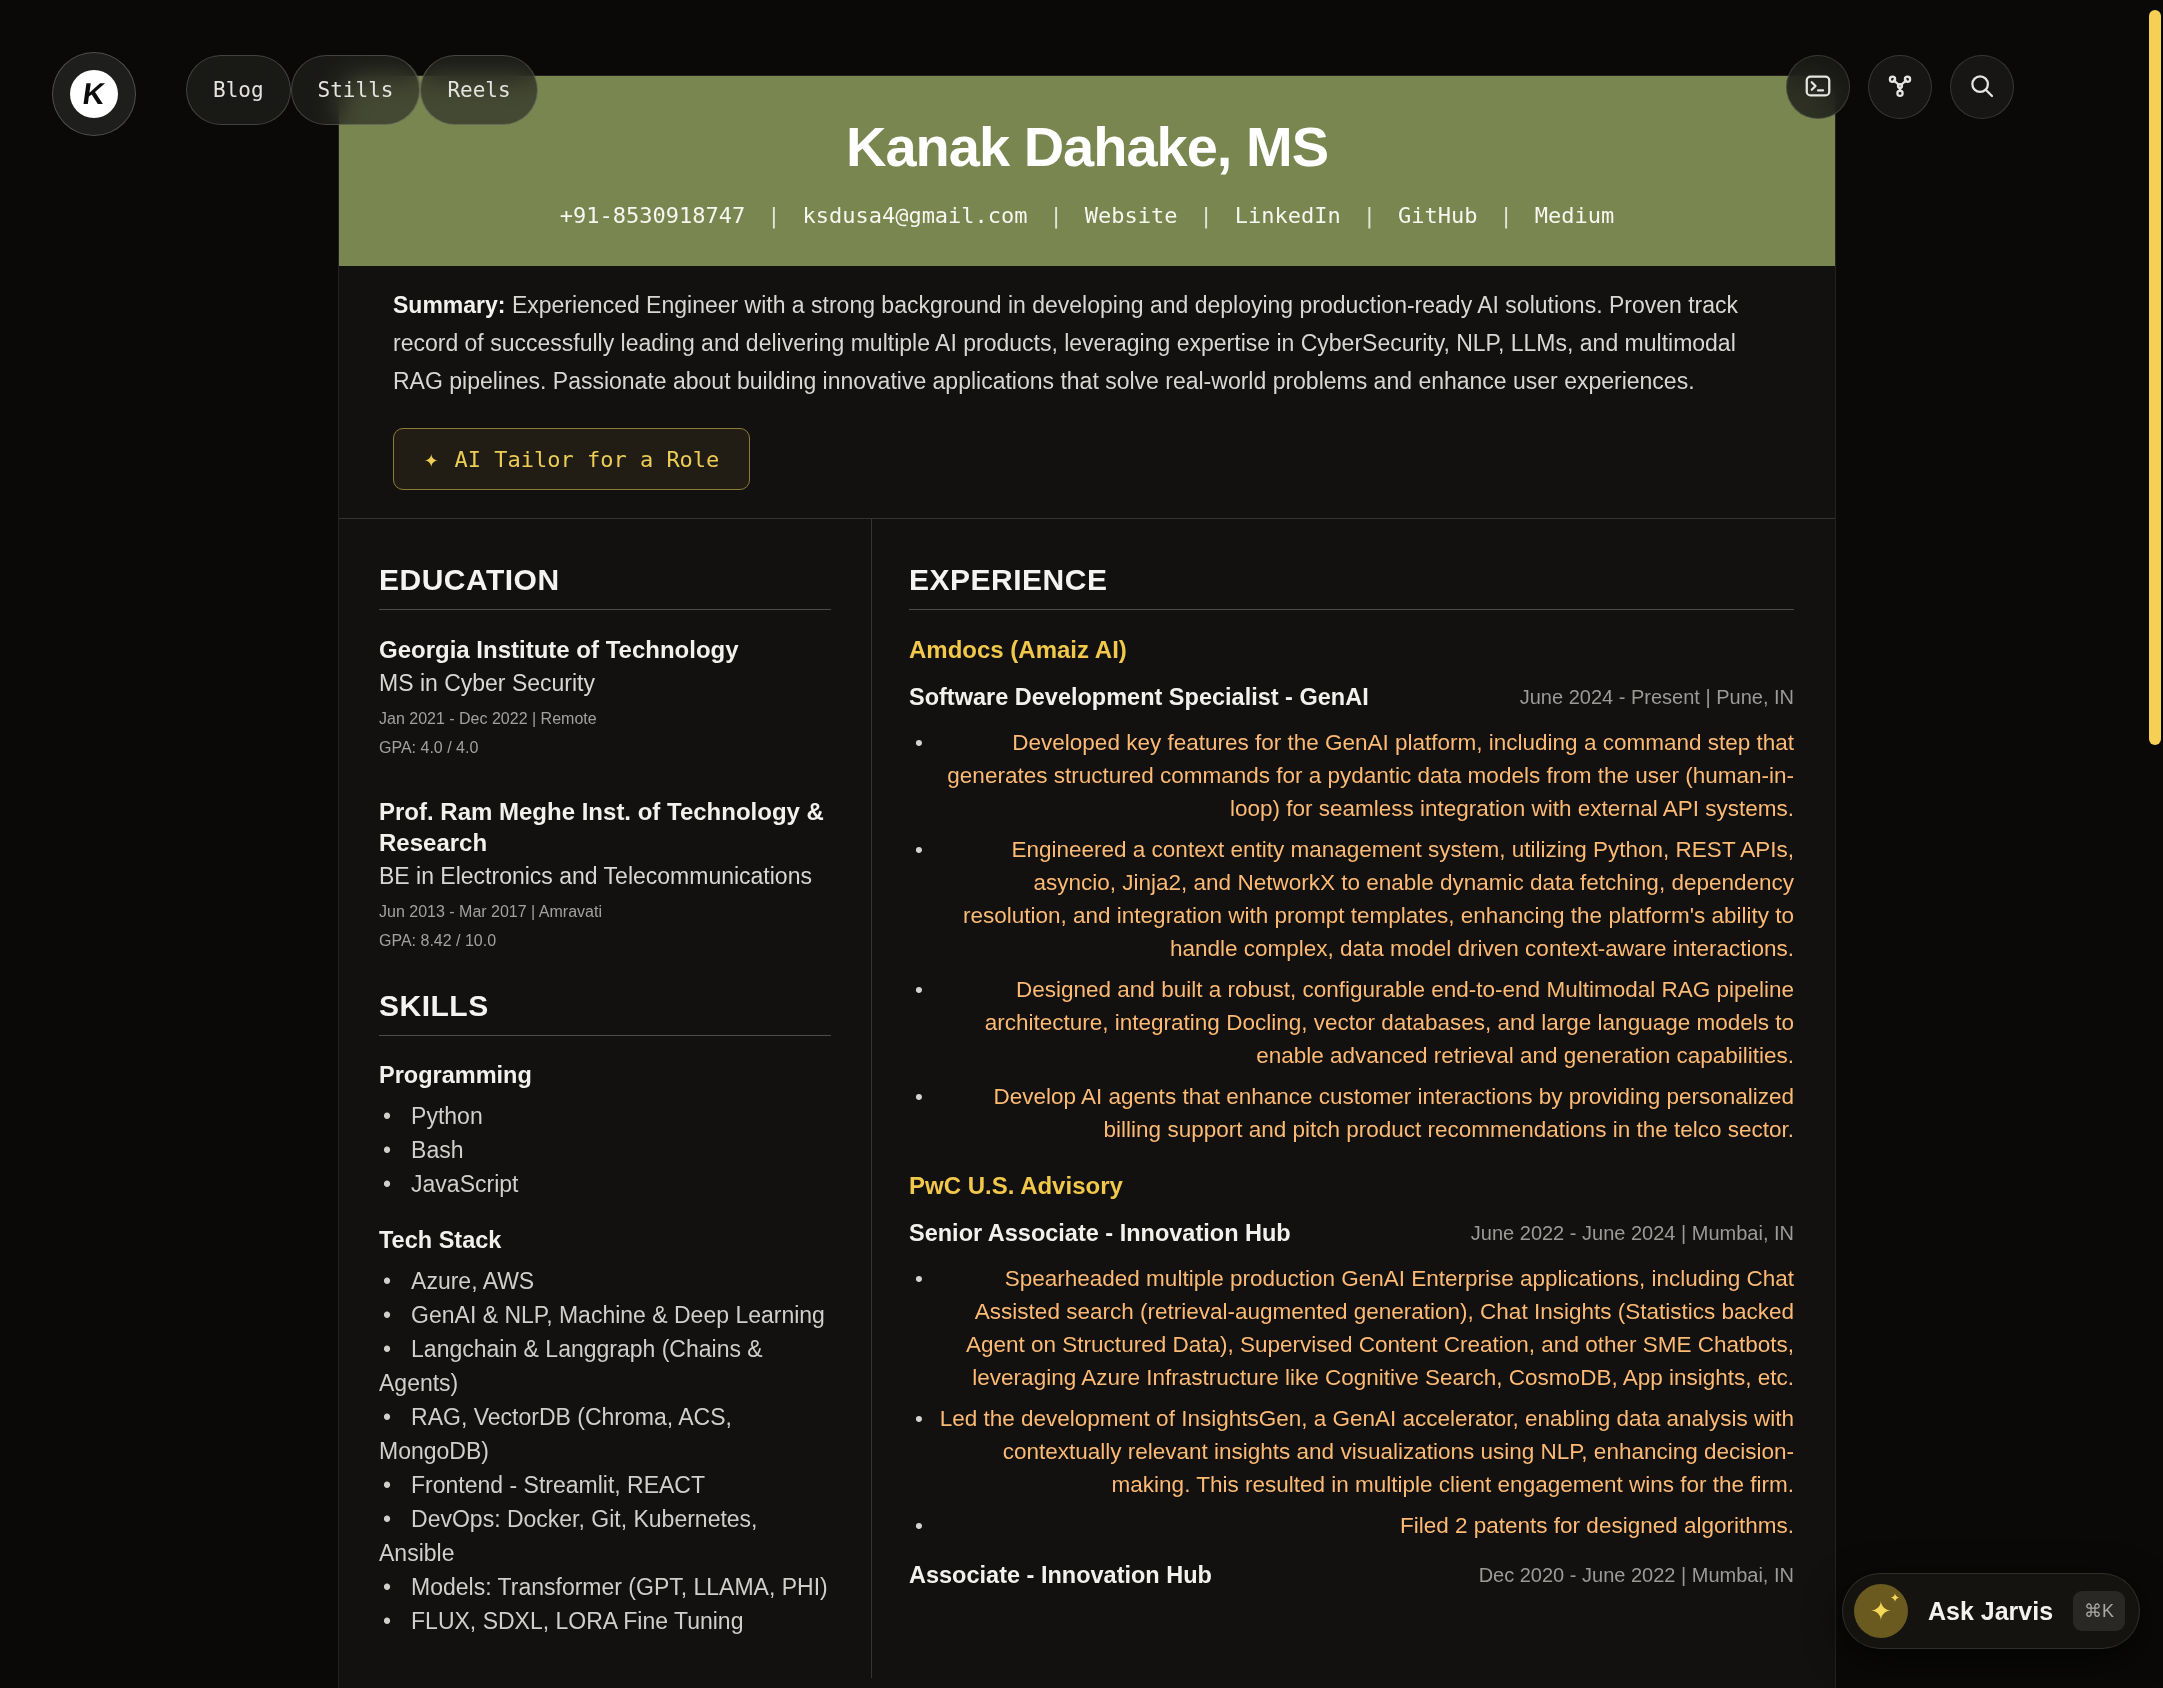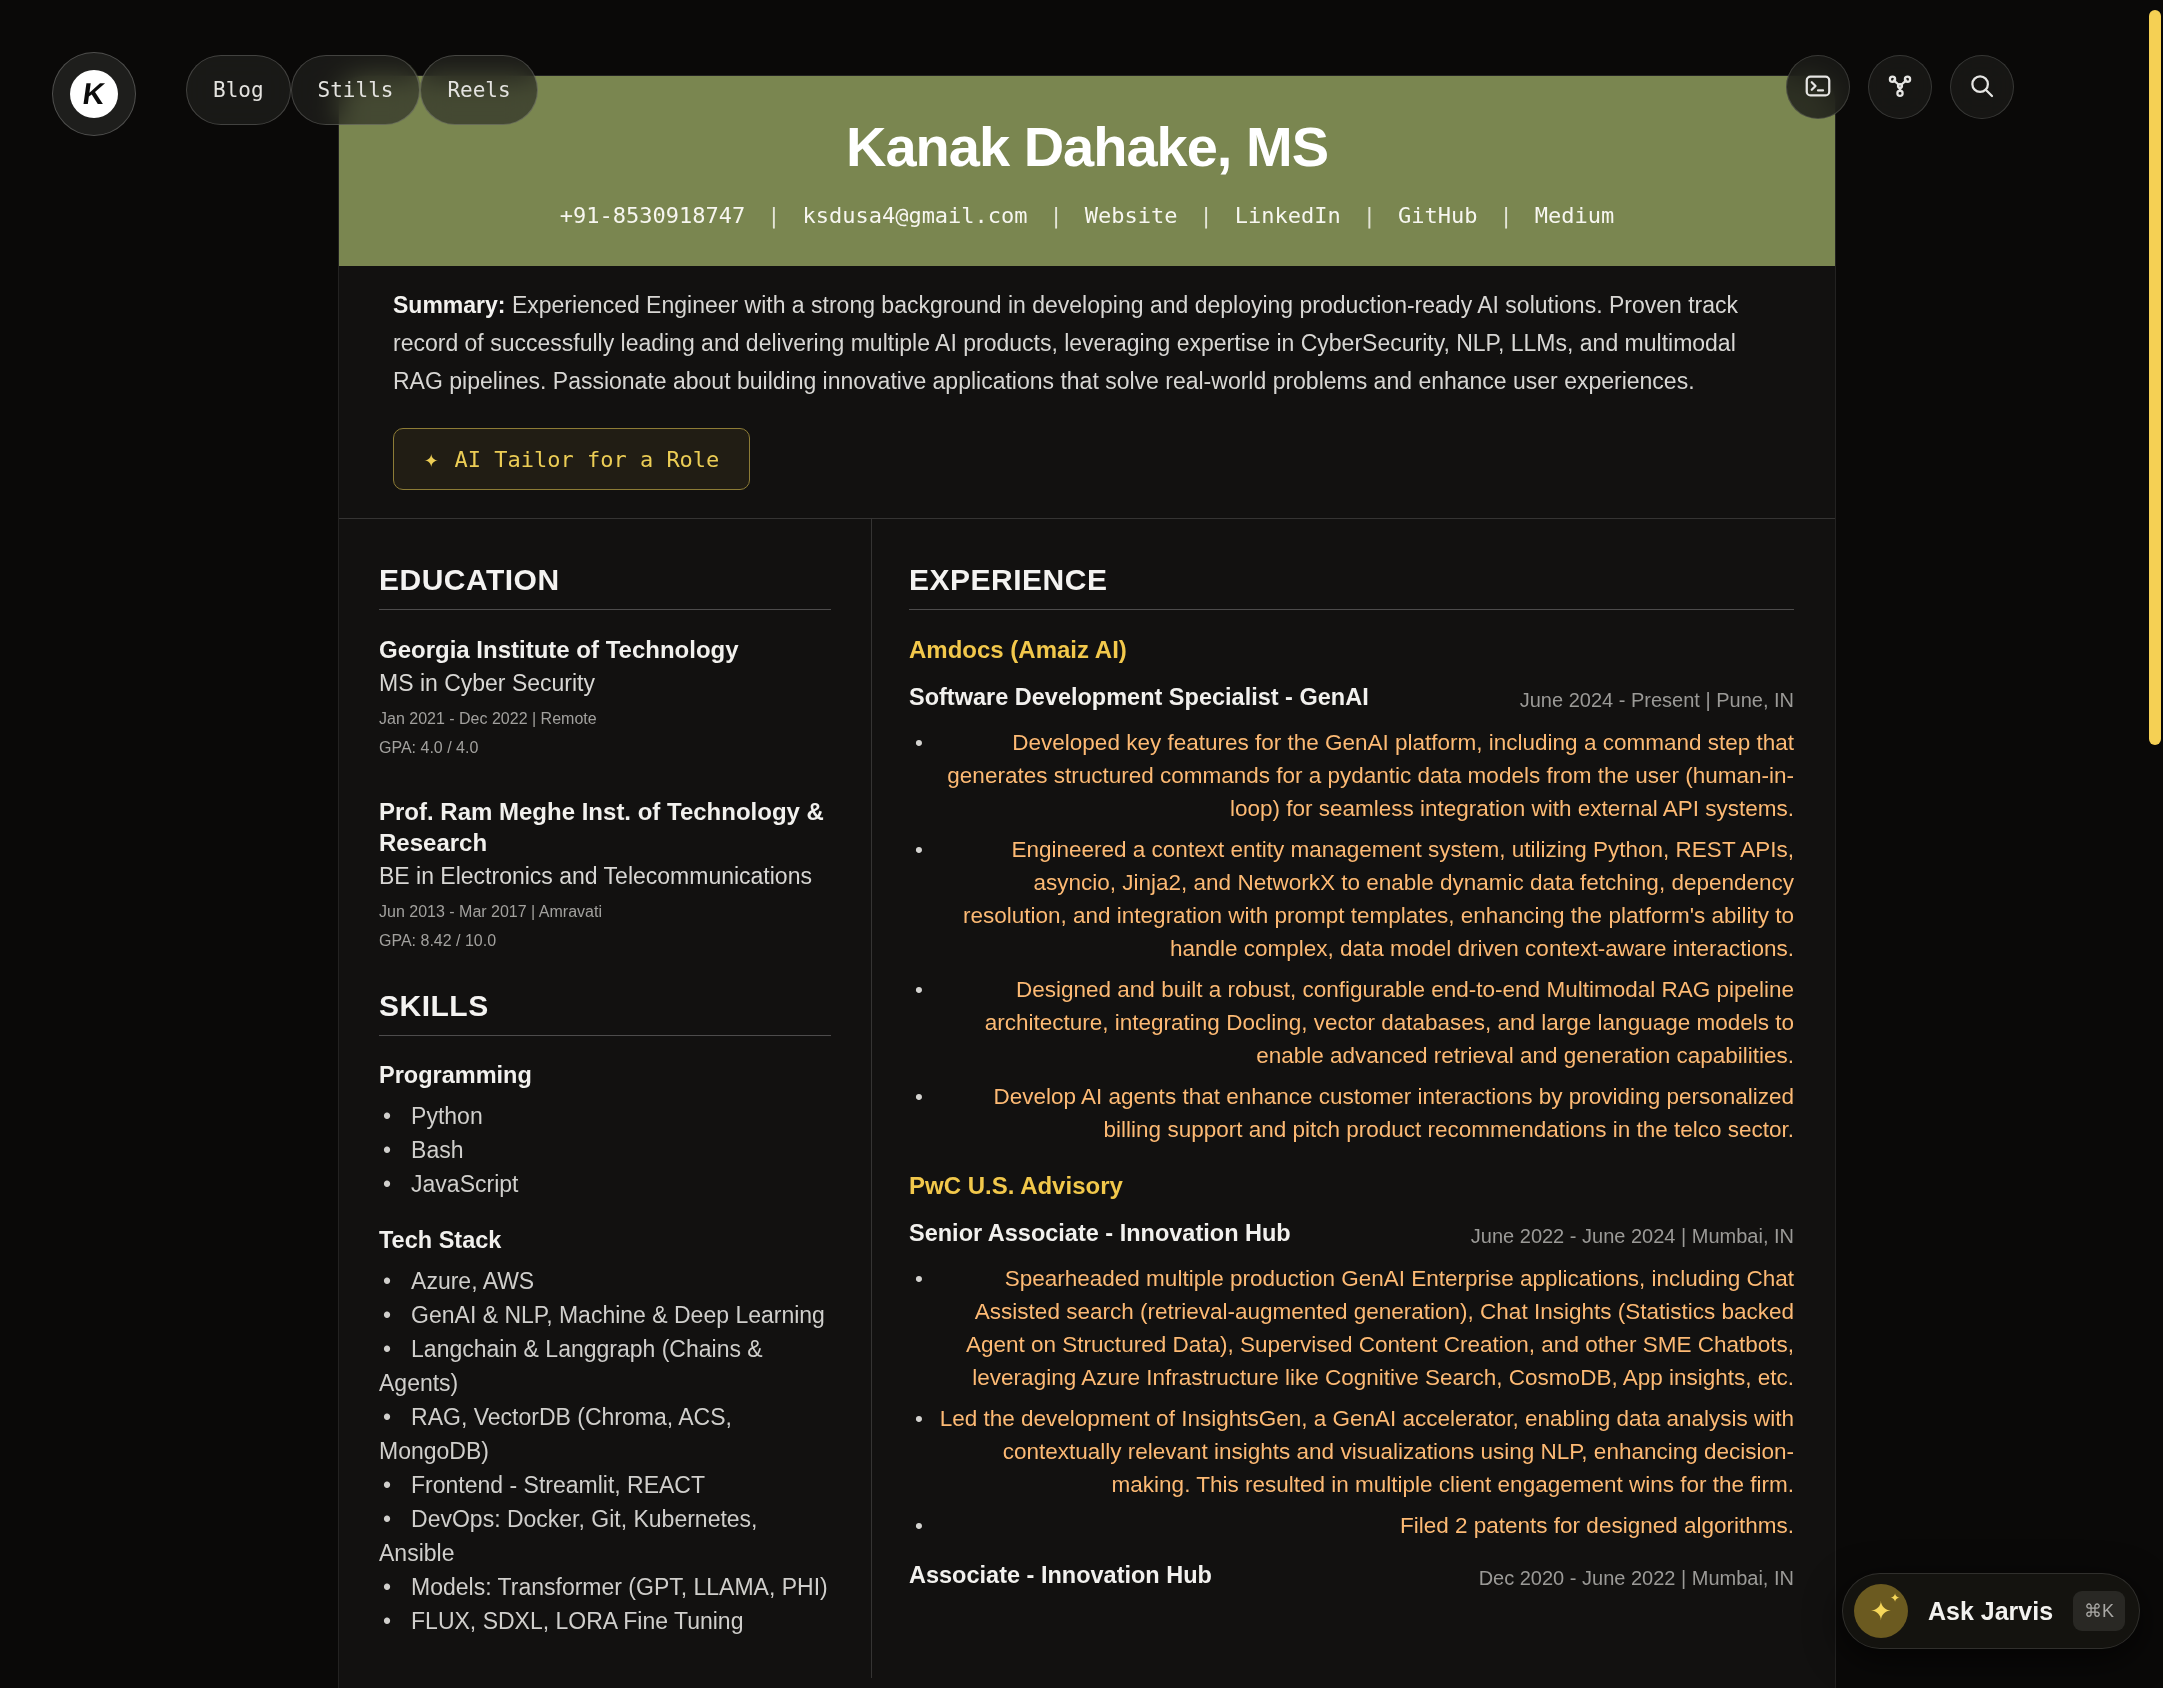--- a/index.html
+++ b/index.html
@@ -53,21 +53,21 @@
 
   
   .skills-sec h2.sec{margin-top:34px;}
   .skill-group-title{font-size:23.5px;font-weight:bold;color:#f2f1ee;margin:26px 0 10px;}
   ul.skill-list{list-style:none;}
   ul.skill-list li{font-size:23px;line-height:34px;color:#d0cfcc;}
   ul.skill-list li::before{content:"•";margin:0 20px 0 4px;color:#d0cfcc;}
 
   
   .company{font-size:24px;font-weight:bold;color:var(--company-yellow);margin-top:26px;}
-  .role-row{display:flex;justify-content:space-between;align-items:flex-end;margin-top:18px;}
+  .role-row{display:flex;justify-content:space-between;align-items:center;margin-top:18px;}
   .role-title{font-size:23.5px;font-weight:bold;color:#f2f1ee;line-height:30px;}
   .role-meta{font-size:20px;color:#9b9a97;white-space:nowrap;}
   ul.xp-list{list-style:none;margin-top:14px;}
   ul.xp-list li{position:relative;padding-left:30px;font-size:22.5px;line-height:33px;
                 color:#fdba74;margin-bottom:8px;text-align:right;}
   ul.xp-list li::before{content:"•";position:absolute;left:6px;color:#d4d3d0;}
 
   
   .logo-btn{position:absolute;left:52px;top:52px;width:84px;height:84px;border-radius:50%;
             background:#1e1e1c;border:1px solid rgba(255,255,255,0.22);z-index:5;

